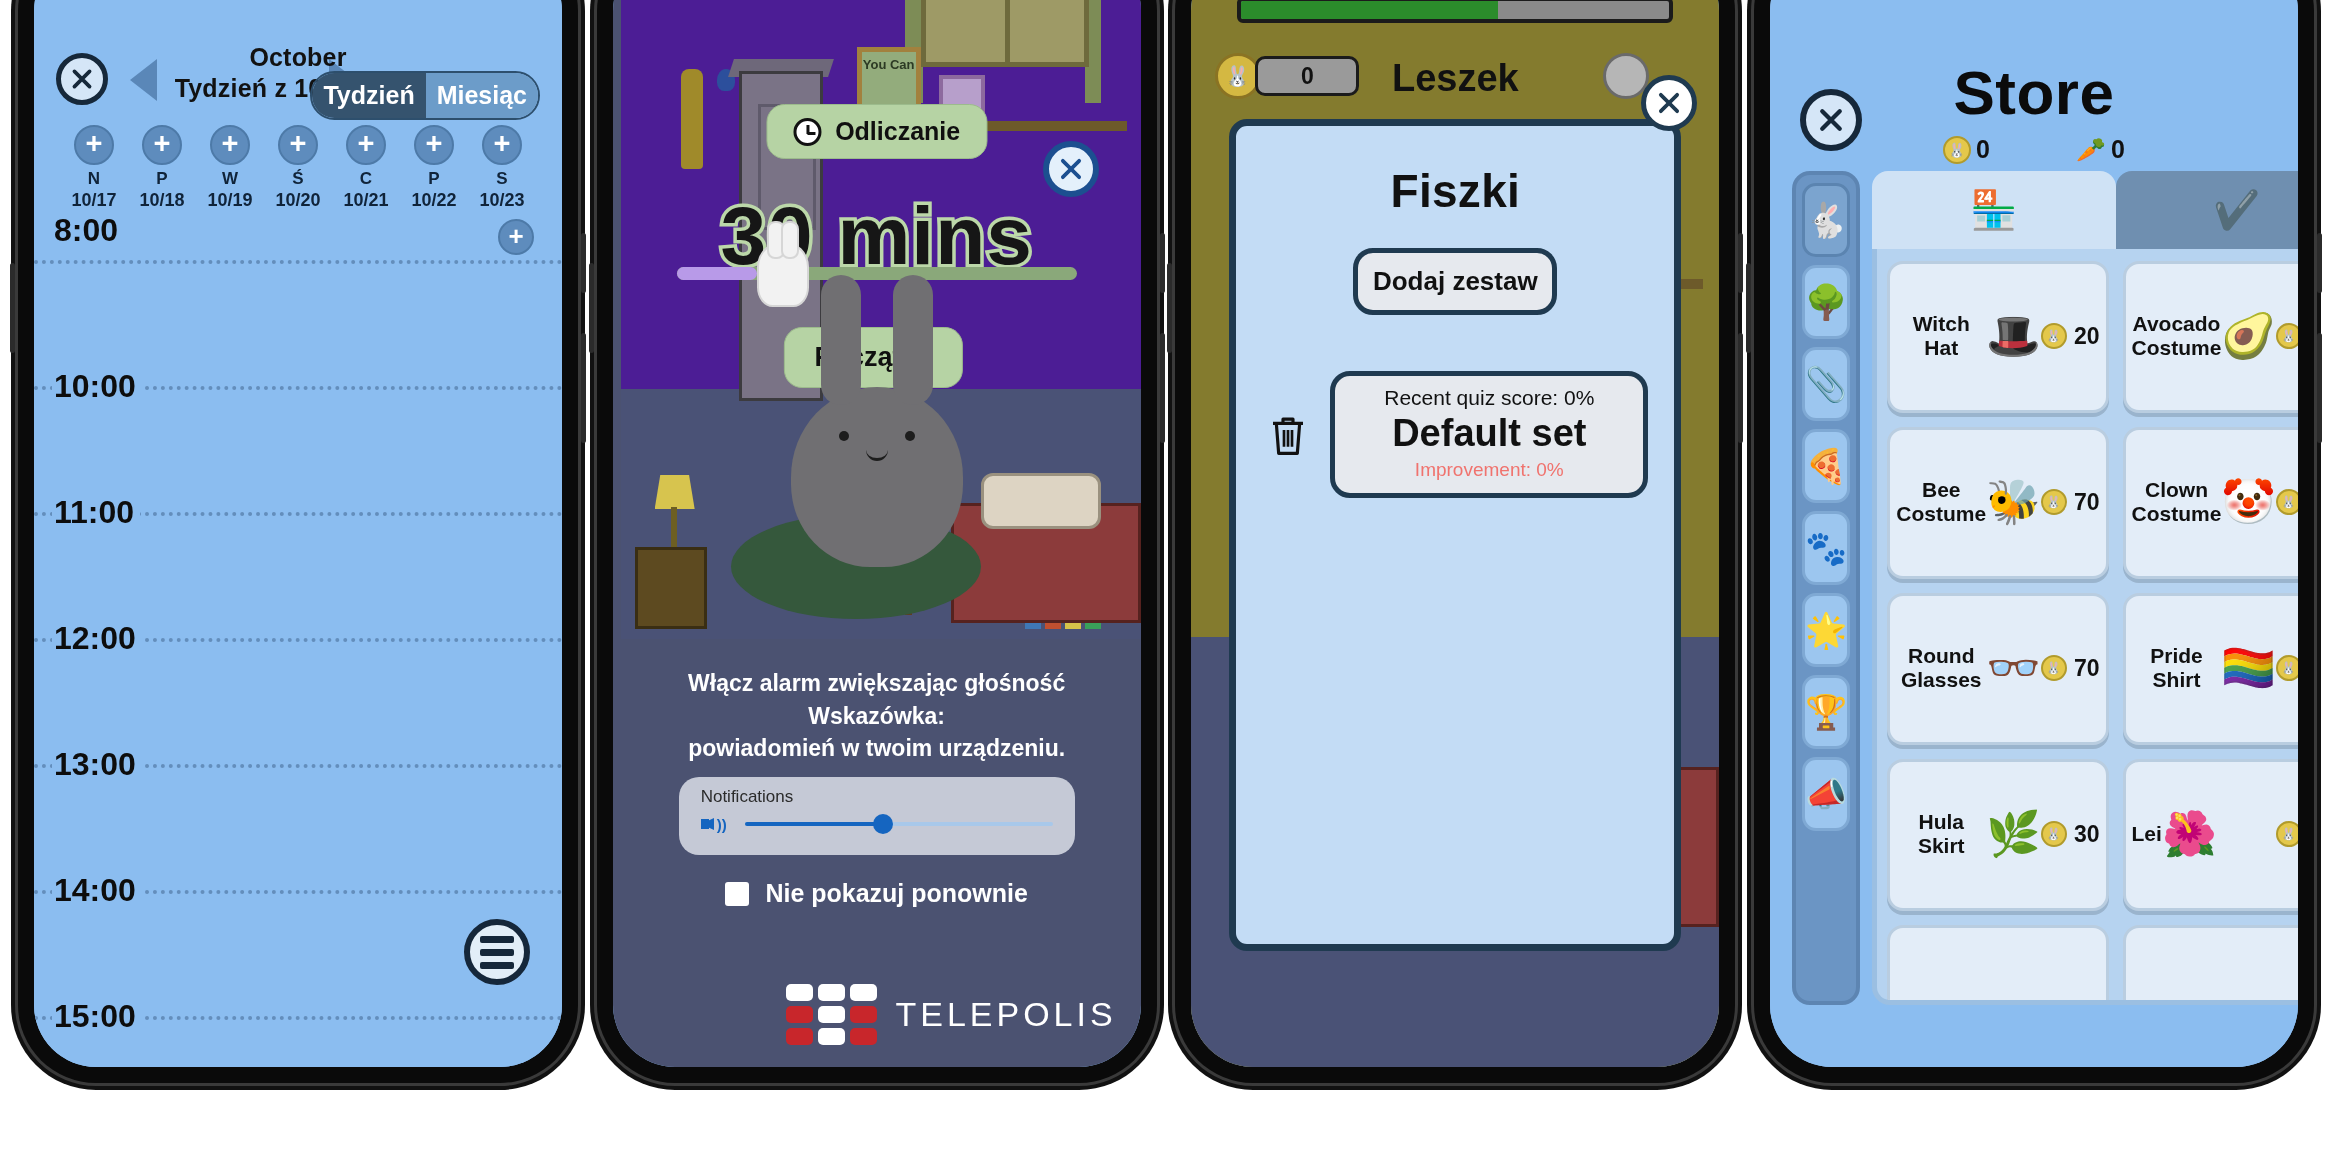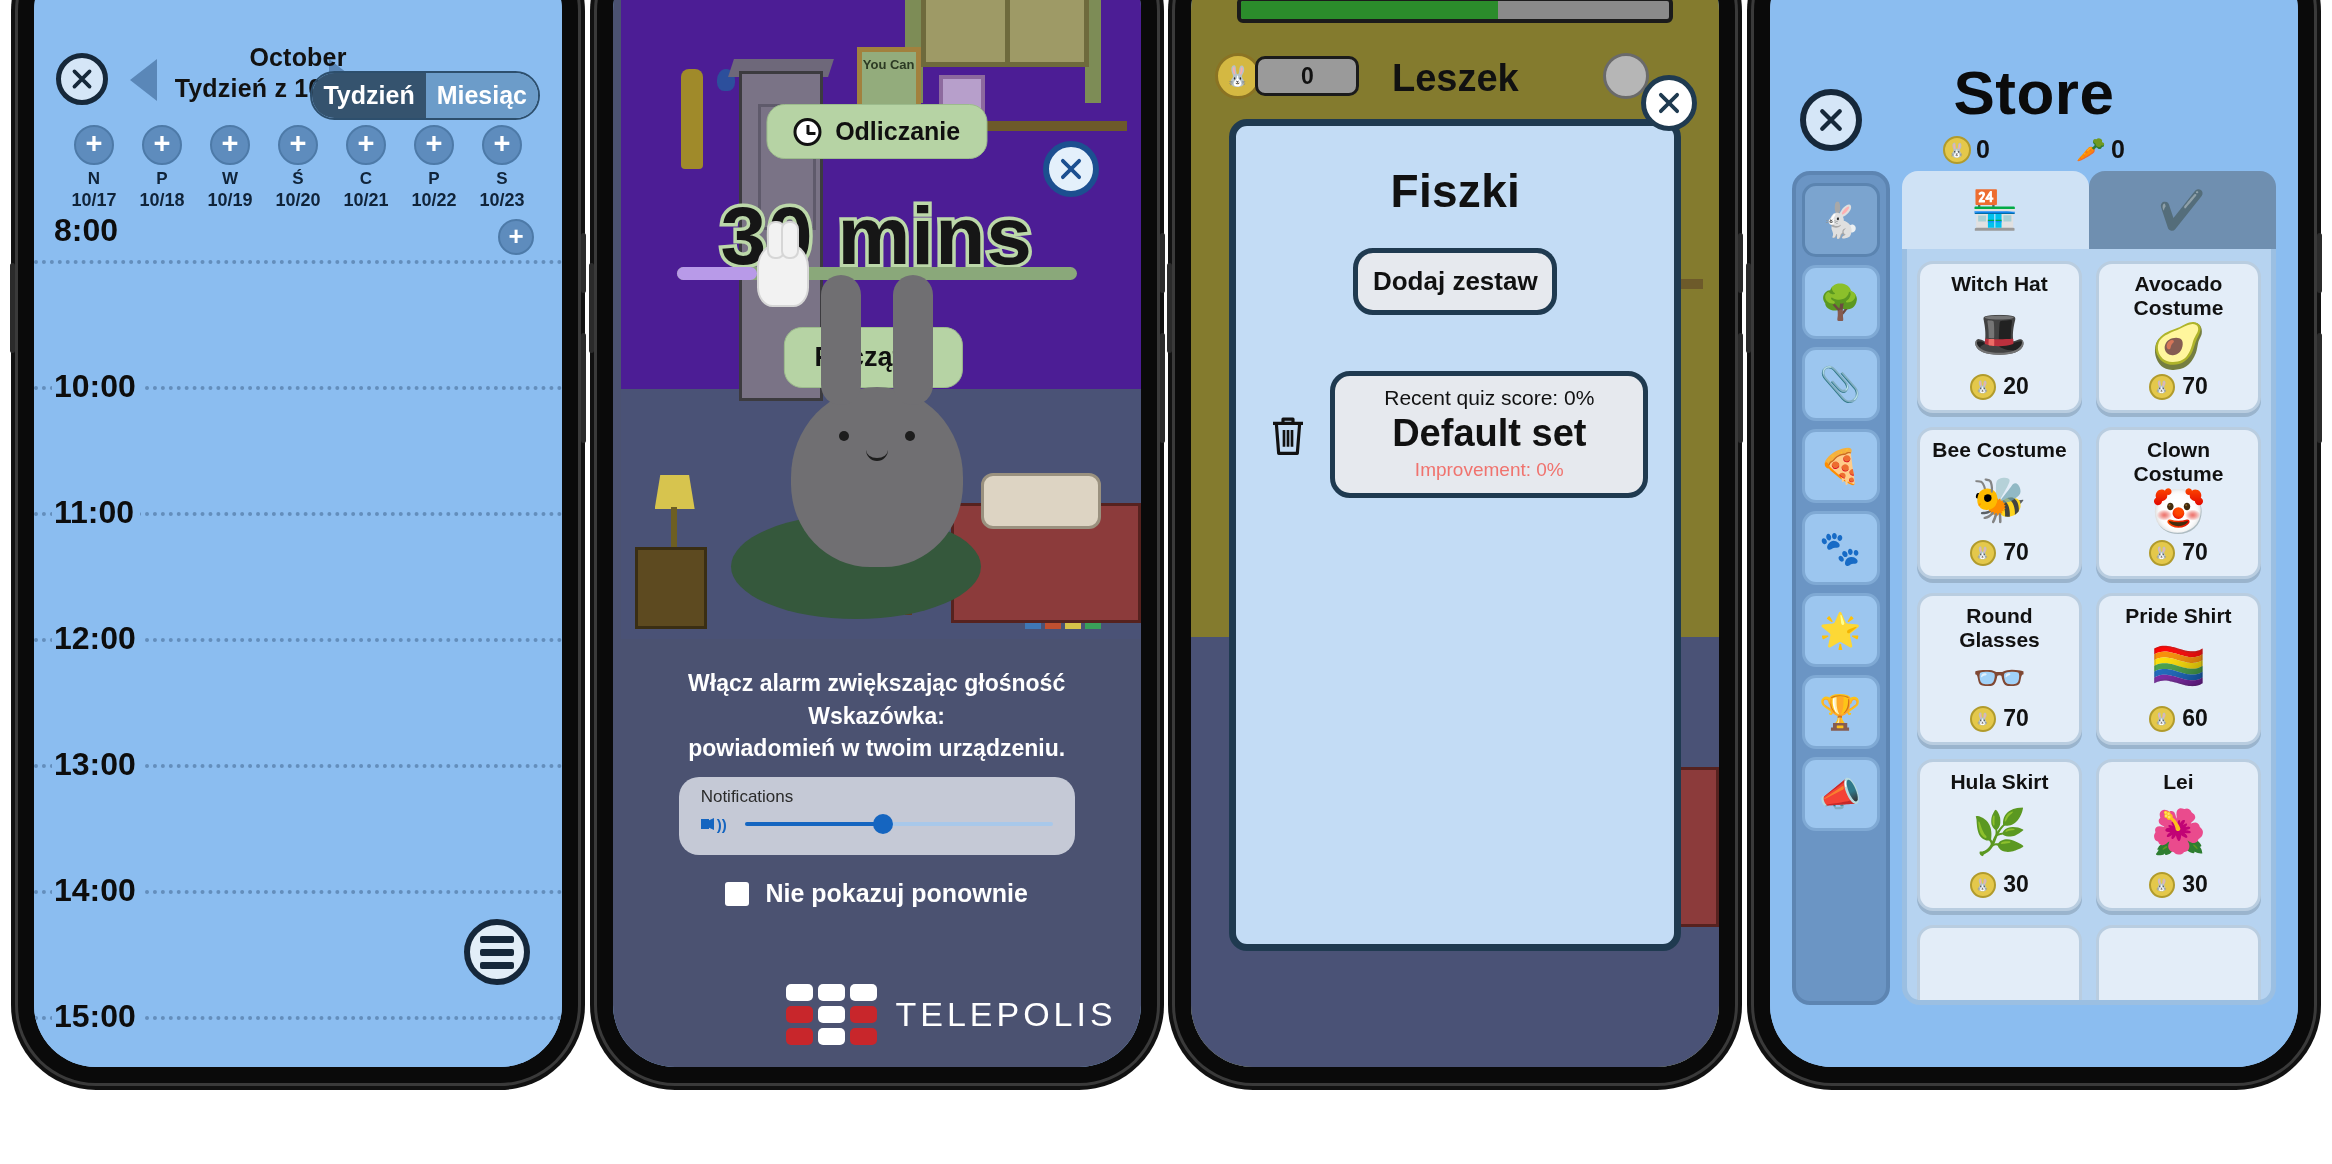--- a/index.html
+++ b/index.html
@@ -268,21 +268,21 @@
   }
   .tab.active { background: #cfe2f5; }
   .tab.inactive { background: #6f8fb0; }
   .items {
     flex: 1; background: #b6d3f0; border: 5px solid #9bbfe2; border-top: none;
     border-radius: 0 0 18px 18px; padding: 12px 10px; overflow: hidden;
     display: grid; grid-template-columns: 1fr 1fr; gap: 14px 14px; align-content: start;
   }
   .item {
     background: #e3edf8; border: 3px solid #b9cde0; border-radius: 16px;
-    padding: 8px 6px 10px; display: flex; flex-direction: column; align-items: center;
+    padding: 8px 6px 10px; display: flex; flex-direction: row; align-items: center;
     justify-content: space-between; height: 152px;
     box-shadow: 0 4px 0 #9ab4cd;
   }
   .item .nm { font-size: 21px; font-weight: 700; color: #111; text-align: center; line-height: 1.12; }
   .item .art { font-size: 44px; line-height: 1; flex: 1; display:flex; align-items:center; }
   .item .price { display: flex; align-items: center; gap: 7px; font-size: 23px; font-weight: 700; color: #111; }
   .item .price .pc { width: 26px; height: 26px; border-radius: 50%; background: #e4c84b; border: 2px solid #b19b2c; display:flex;align-items:center;justify-content:center;font-size:12px;}
 </style>
 </head>
 <body>

